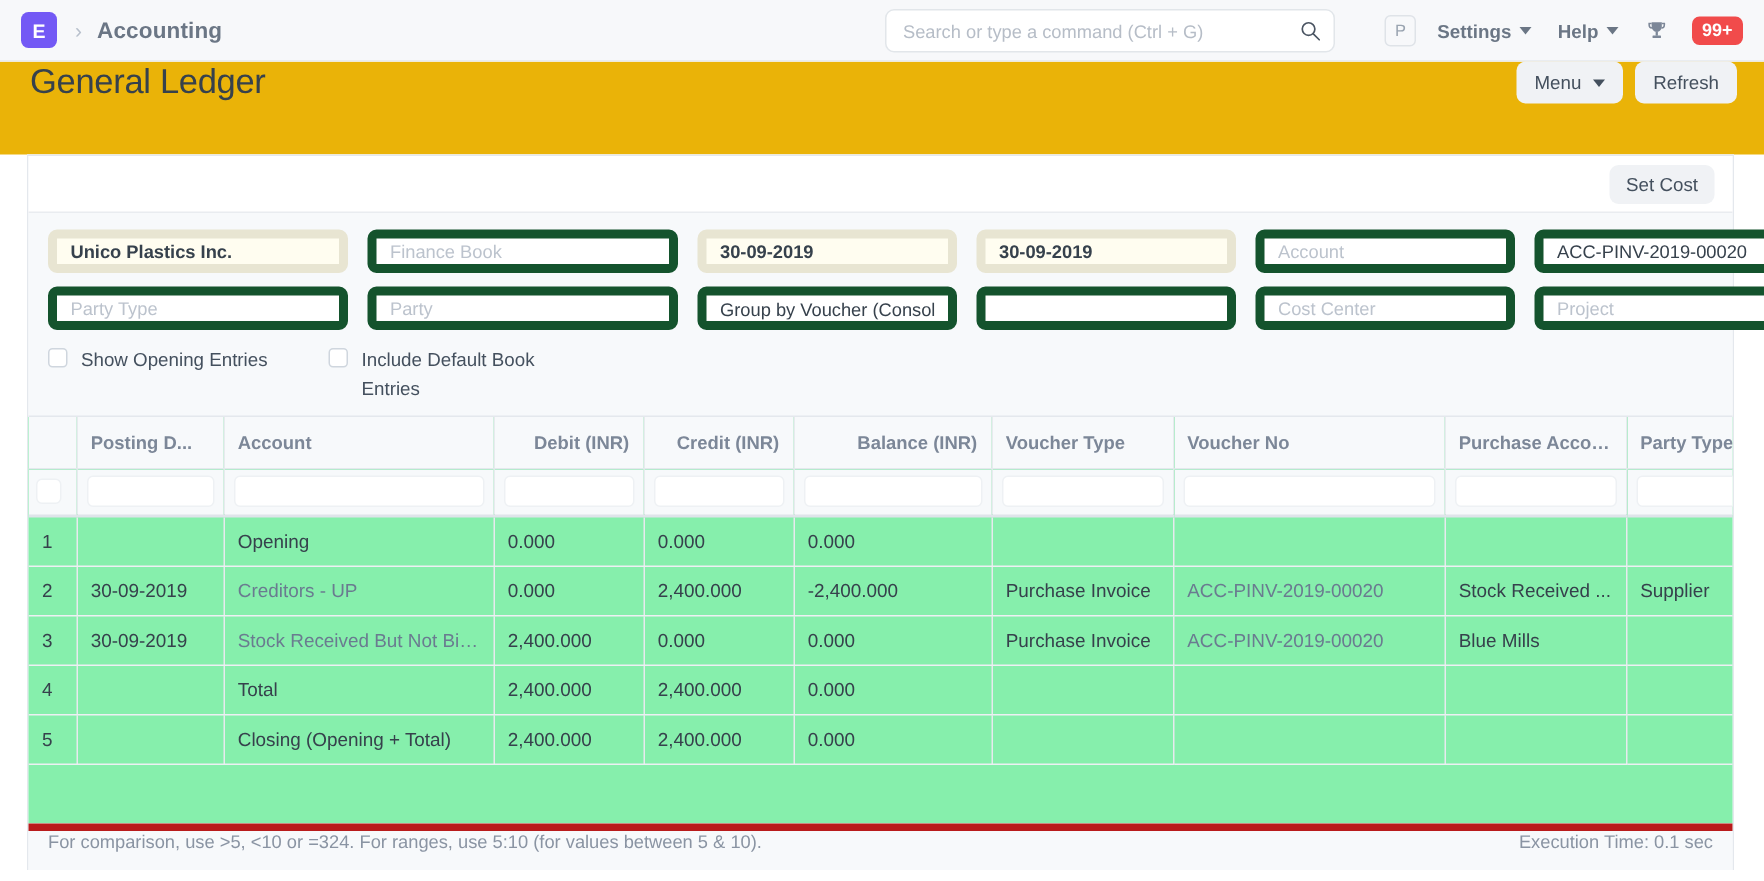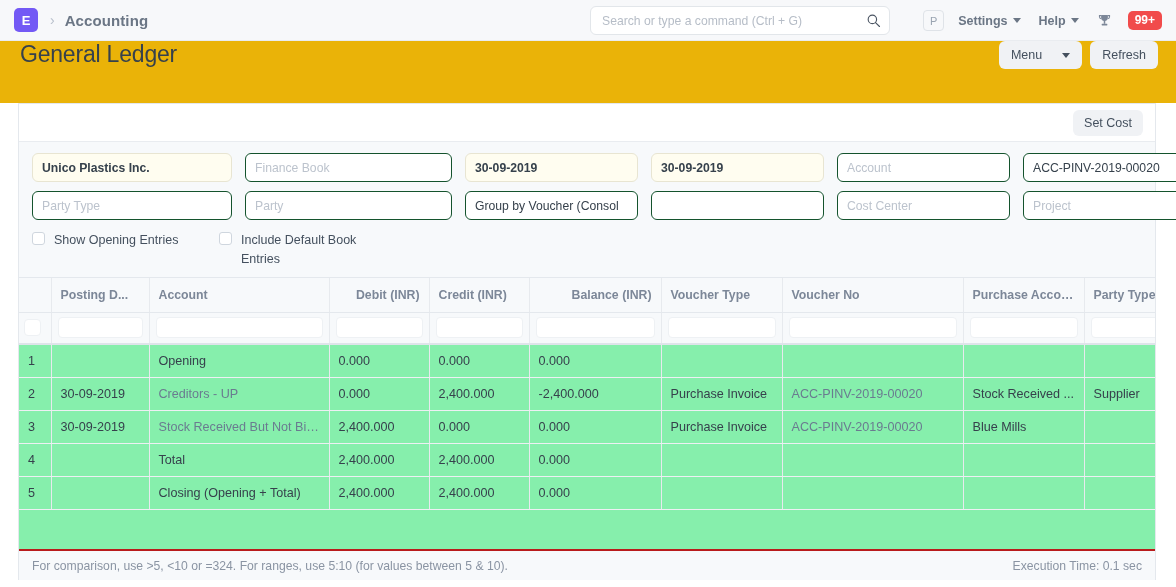--- a/index.html
+++ b/index.html
@@ -105,21 +105,21 @@
     color: #36414c; letter-spacing: -.2px;
   }
   .head-actions { margin-left: auto; display: flex; gap: 8px; }
   .btn-grey {
     background: #f0f2f5;
     border: none;
     border-radius: 6px;
     font-family: "Liberation Sans", sans-serif;
     font-size: 12.5px; color: #44505e;
     padding: 7px 12px;
-    display: flex; align-items: center; gap: 20px;
+    display: flex; align-items: center; gap: 8px;
     cursor: pointer;
   }
   .btn-grey .caret { border-top-color: #44505e; }
 
   
   .report-wrap {
     margin: 0 20px 0 18px;
     border: 1px solid #e4e8ed;
     border-bottom: none;
     height: 477px;
@@ -144,21 +144,21 @@
   .filters {
     background: #f7f9fb;
     padding: 11px 13px 8px;
     border-bottom: 1px solid #e4e8ed;
   }
   .filter-row {
     display: flex; gap: 13px; margin-bottom: 9px;
   }
   .fld {
     height: 29px;
-    border: 1px solid #14532d;
+    border: 6px solid #14532d;
     border-radius: 6px;
     background: #fff;
     font-family: "Liberation Sans", sans-serif;
     font-size: 12.2px;
     color: #36414c;
     padding: 0 9px;
     outline: none;
     width: 175px;
     flex: none;
   }
@@ -252,22 +252,22 @@
   col.c-bal  { width: 132px; }
   col.c-vt   { width: 121px; }
   col.c-vn   { width: 181px; }
   col.c-aa   { width: 121px; }
   col.c-pt   { width: 111px; }
 
   
   .tbl-footer {
     height: 31px;
     background: #f7f9fb;
-    border-top: 2px solid #b91c1c;
-    display: flex; align-items: center;
+    border-top: 5px solid #b91c1c;
+    display: flex; align-items: flex-start;
     padding: 0 13px;
     font-size: 12.2px;
     color: #8a94a3;
   }
   .exec-time { margin-left: auto; }
 </style>
 </head>
 <body>
 
 <div class="navbar">
@@ -364,21 +364,21 @@
           <col class="c-vn">
           <col class="c-aa">
           <col class="c-pt">
       </colgroup>
       <thead>
         <tr>
           <th></th>
           <th>Posting D...</th>
           <th>Account</th>
           <th style="text-align:right">Debit (INR)</th>
-          <th style="text-align:left">Credit (INR)</th>
+          <th style="text-align:right">Credit (INR)</th>
           <th style="text-align:right">Balance (INR)</th>
           <th>Voucher Type</th>
           <th>Voucher No</th>
           <th>Purchase Account</th>
           <th>Party Type</th>
         </tr>
         <tr class="filter-row-tr">
           <td class="cb-cell">
               <div class="cb-sq"></div>
             </td>

